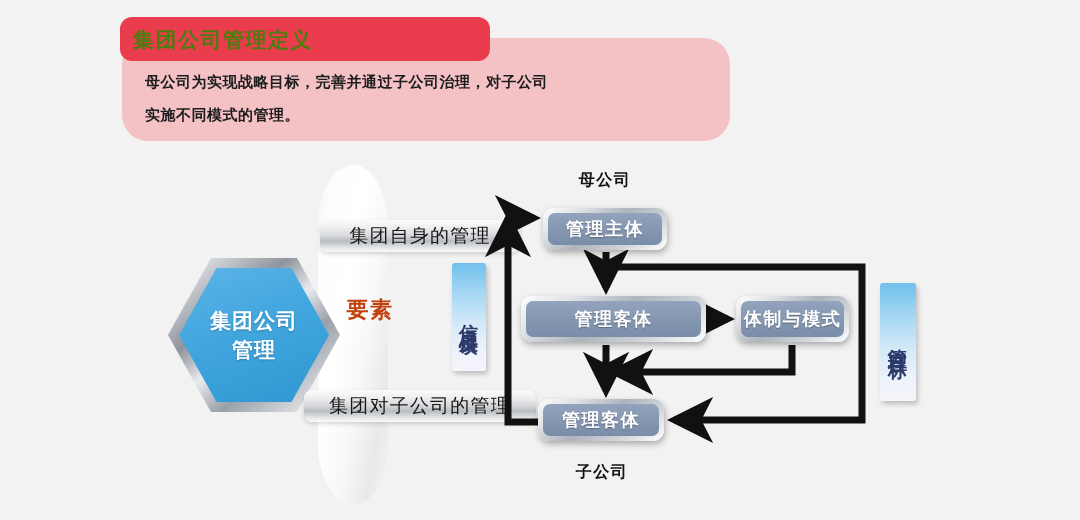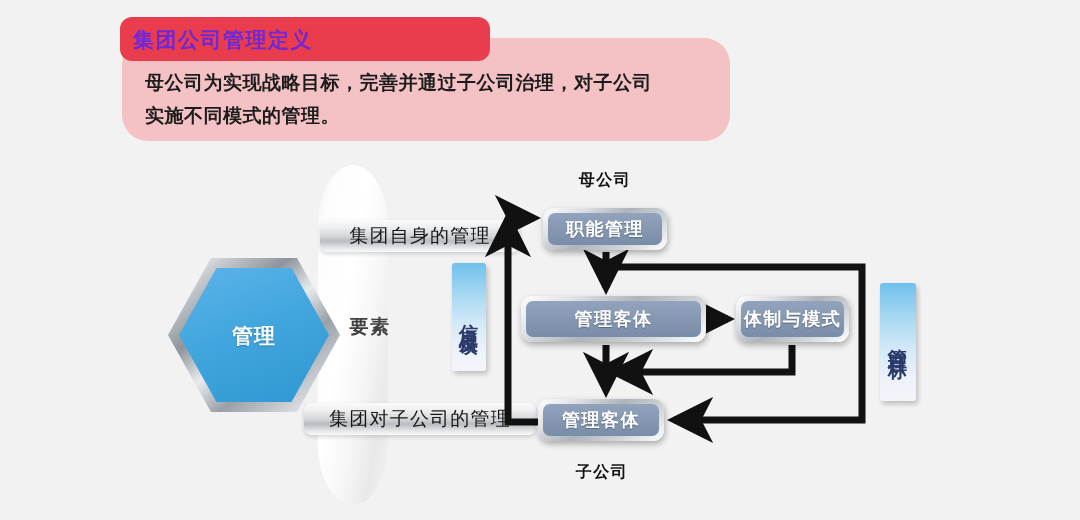--- a/index.html
+++ b/index.html
@@ -29,21 +29,21 @@
     height: 103px;
     background: #f4c2c4;
     border-radius: 26px;
   }
   #definition-text {
     position: absolute;
     left: 145px;
     top: 66px;
     width: 560px;
     font-family: "DejaVu Serif", "Liberation Serif", serif;
-    font-size: 19px;
+    font-size: 15px;
     font-weight: 700;
     line-height: 33px;
     color: #1c1c1c;
     letter-spacing: 0.5px;
     white-space: pre-line;
   }
   #header-bar {
     position: absolute;
     left: 120px;
     top: 17px;
@@ -51,21 +51,21 @@
     height: 44px;
     background: #e93c4d;
     border-radius: 12px;
   }
   #header-title {
     position: absolute;
     left: 133px;
     top: 26px;
     font-size: 21px;
     font-weight: 700;
-    color: #6d28d9;
+    color: #4d7c0f;
     letter-spacing: 1.5px;
   }
 
   
   #diagram {
     position: absolute;
     left: 0; top: 150px;
     width: 1080px; height: 370px;
   }
 
@@ -133,32 +133,32 @@
     box-shadow: 0 2px 4px rgba(0,0,0,0.16);
     display: flex;
     align-items: center;
     justify-content: center;
     font-size: 19px;
     font-weight: 400;
     color: #161616;
     letter-spacing: 1.2px;
   }
   #ribbon-self  { left: 320px; top: 70px;  width: 200px; }
-  #ribbon-subco { left: 304px; top: 240px; width: 232px; margin-top: 13px; }
+  #ribbon-subco { left: 304px; top: 240px; width: 232px; }
 
   
   #elements-label {
     position: absolute;
     left: 330px;
-    top: 164px;
+    top: 145px;
     width: 80px;
     text-align: center;
-    font-size: 19px;
-    font-weight: 700;
-    color: #404040;
+    font-size: 22px;
+    font-weight: 700;
+    color: #c2410c;
     letter-spacing: 1.5px;
   }
 
   
   .vplate {
     position: absolute;
     background: linear-gradient(180deg,
       #6fc0ec 0%, #a9d9f3 30%, #d6eaf8 58%, #eef2fb 82%, #f6f4fa 100%);
     border-radius: 3px;
     box-shadow: 2px 3px 5px rgba(0,0,0,0.22);
@@ -240,20 +240,21 @@
 </div>
 
 <div id="diagram">
 
   <div id="white-bracket"></div>
 
   <div id="hexagon-wrap">
     <div id="hex-outer" class="hex-shape"></div>
     <div id="hex-inner" class="hex-shape"></div>
     <div id="hex-label">
+      <span>集团公司</span>
       <span>管理</span>
     </div>
   </div>
 
   <div id="ribbon-self" class="ribbon">集团自身的管理</div>
   <div id="ribbon-subco" class="ribbon">集团对子公司的管理</div>
 
   <div id="elements-label">要素</div>
 
   <div id="plate-feedback" class="vplate">
@@ -280,21 +281,21 @@
 
       <path d="M712,169 L728,169" marker-end="url(#ah)"></path>
 
       <path d="M606,195 L606,241" marker-end="url(#ah)"></path>
 
       <path d="M792,195 L792,222 L614,222" marker-end="url(#ah)"></path>
     </g>
   </svg>
 
   <div id="box-subject" class="pbox">
-    <div class="pbox-inner">职能管理</div>
+    <div class="pbox-inner">管理主体</div>
   </div>
   <div id="box-system" class="pbox">
     <div class="pbox-inner">管理客体</div>
   </div>
   <div id="box-function" class="pbox">
     <div class="pbox-inner">体制与模式</div>
   </div>
   <div id="box-object" class="pbox">
     <div class="pbox-inner">管理客体</div>
   </div>

